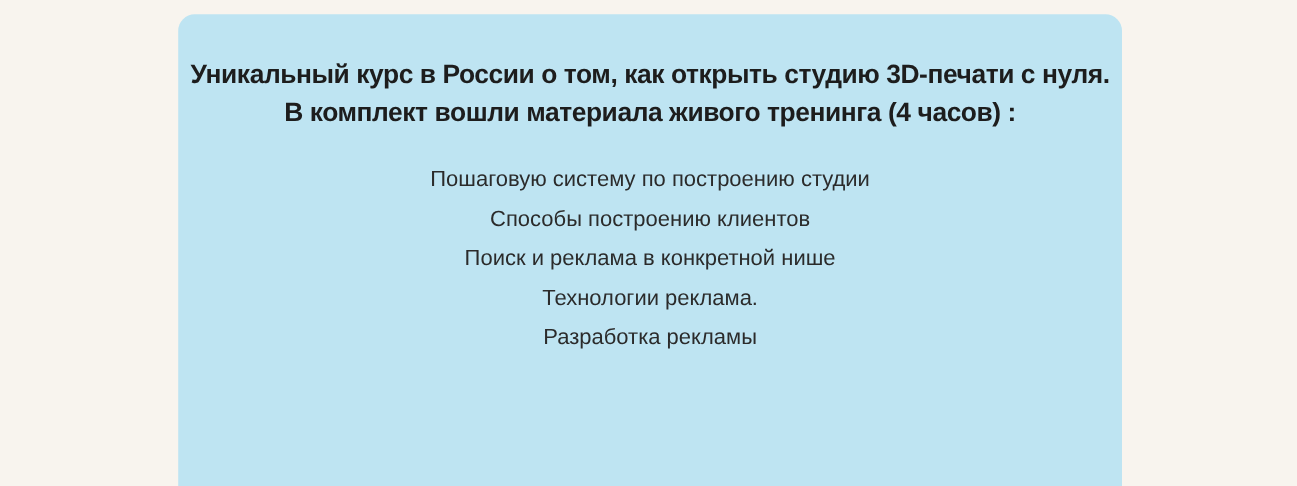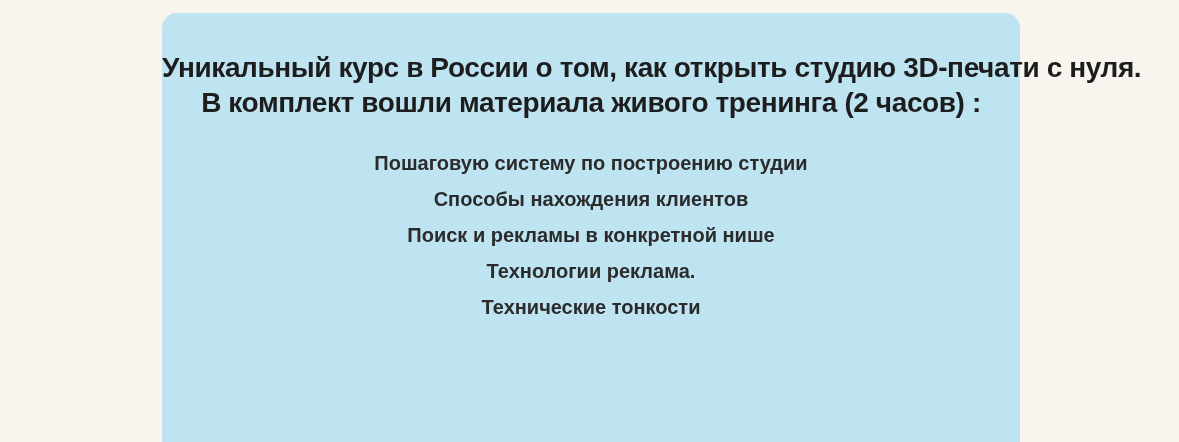--- a/index.html
+++ b/index.html
@@ -28,49 +28,49 @@
     border-radius: 15px 15px 0 0;
     padding-top: 37px;
     text-align: center;
   }
 
   .heading {
     margin-bottom: 25px;
   }
 
   .heading-line {
-    font-size: 28px;
+    font-size: 24px;
     font-weight: bold;
     line-height: 35px;
     letter-spacing: -0.4px;
     color: #1d1d1d;
     white-space: nowrap;
   }
 
   .list-item {
     font-size: 20px;
-    font-weight: bold;
+    font-weight: normal;
     line-height: 36px;
     color: #2b2b2b;
     white-space: nowrap;
   }
 </style>
 </head>
 <body>
 
 <div class="page">
   <div class="card">
 
     <div class="heading">
       <div class="heading-line">Уникальный курс в России о том, как открыть студию 3D-печати с нуля.</div>
-      <div class="heading-line">В комплект вошли материала живого тренинга (2 часов) :</div>
+      <div class="heading-line">В комплект вошли материала живого тренинга (4 часов) :</div>
     </div>
 
     <div class="list">
       <div class="list-item">Пошаговую систему по построению студии</div>
-      <div class="list-item">Способы нахождения клиентов</div>
-      <div class="list-item">Поиск и рекламы в конкретной нише</div>
+      <div class="list-item">Способы построению клиентов</div>
+      <div class="list-item">Поиск и реклама в конкретной нише</div>
       <div class="list-item">Технологии реклама.</div>
-      <div class="list-item">Технические тонкости</div>
+      <div class="list-item">Разработка рекламы</div>
     </div>
 
   </div>
 </div>
 
 </body></html>

